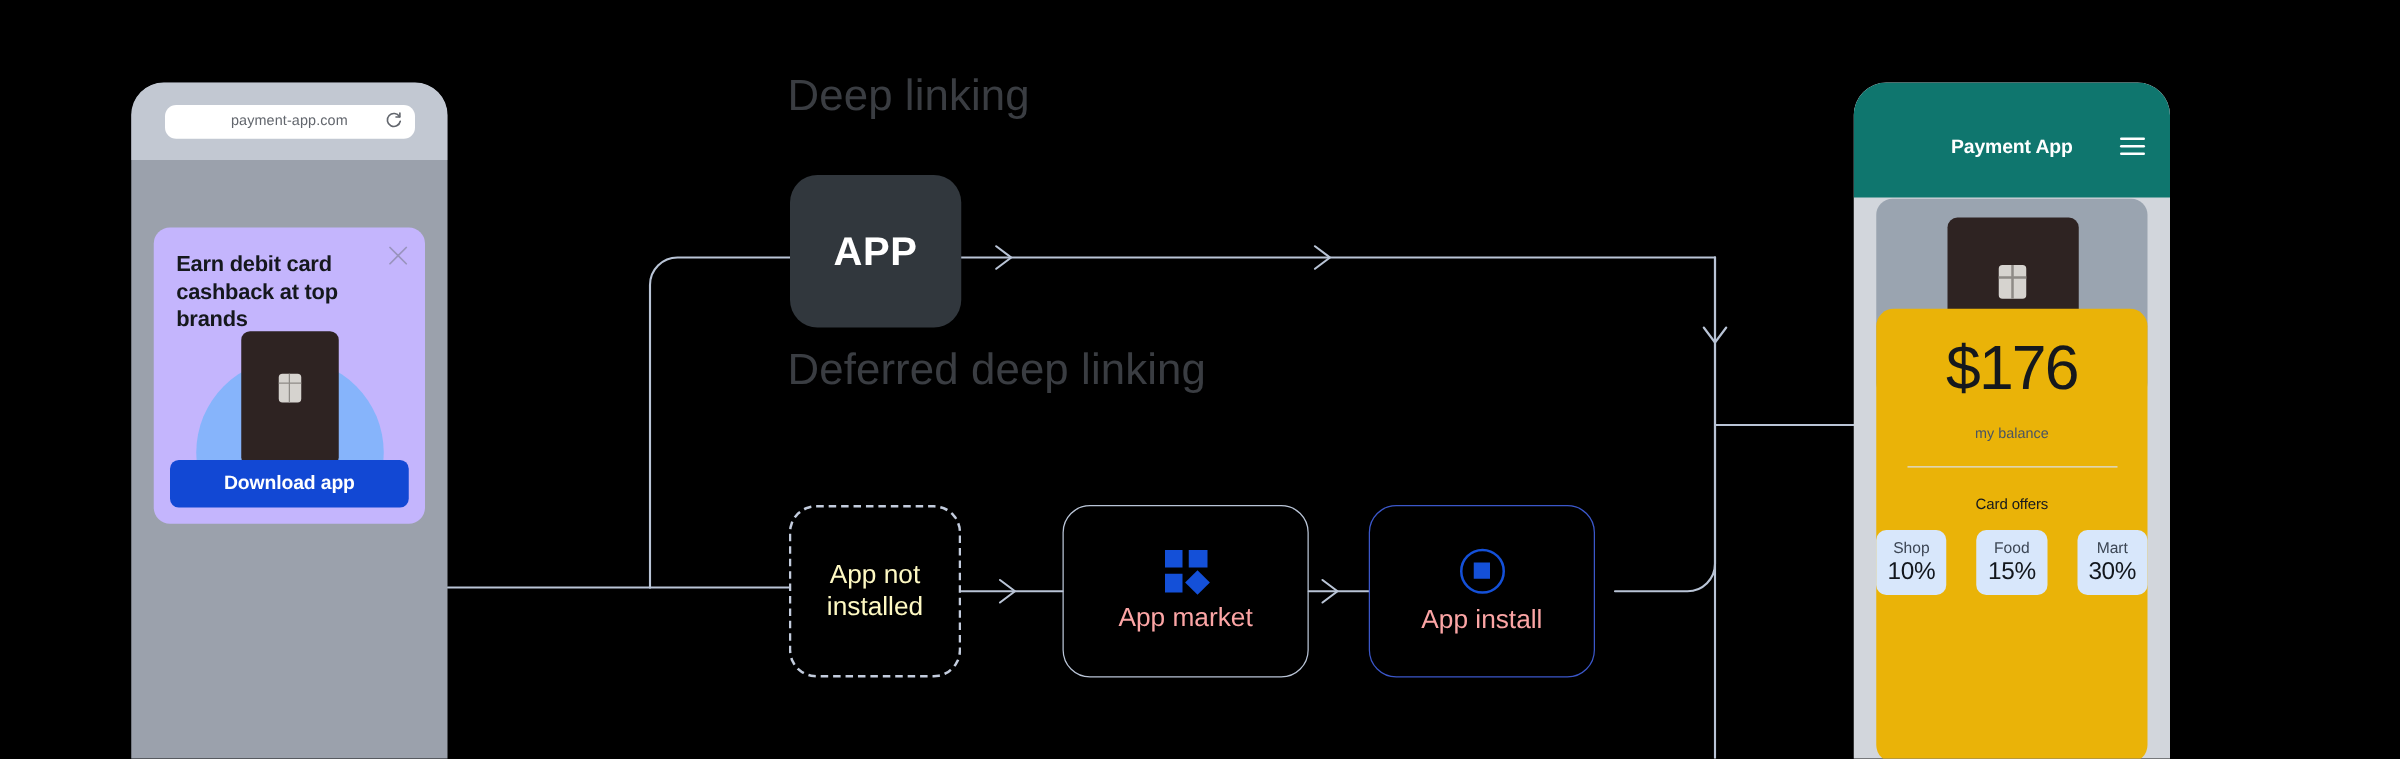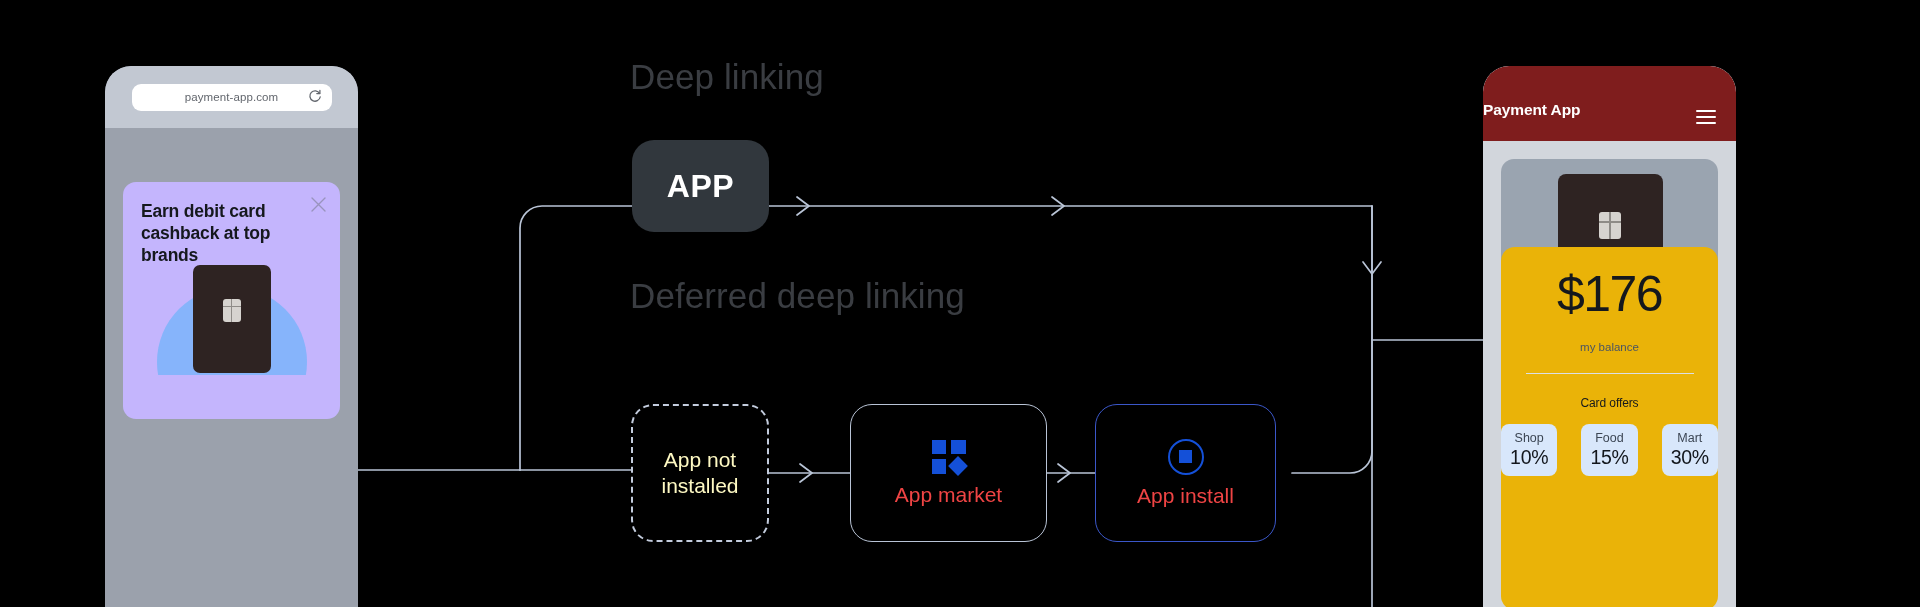--- a/index.html
+++ b/index.html
@@ -22,21 +22,21 @@
     font-weight: 400;
     letter-spacing: 0.1px;
     white-space: nowrap;
   }
   #label-deep      { left: 630px; top: 57px; }
   #label-deferred  { left: 630px; top: 276px; }
 
   
   #app-box {
     position: absolute; left: 632px; top: 140px;
-    width: 137px; height: 92px;
+    width: 137px; height: 122px;
     background: #31373d;
     border-radius: 22px;
     display: flex; align-items: center; justify-content: center;
   }
   #app-box .app-text {
     color: #ffffff; font-size: 32px; font-weight: 700; letter-spacing: 0.5px;
   }
 
   
   .flow-box {
@@ -60,21 +60,21 @@
     left: 850px; width: 197px;
     border: 1.6px solid #b9c4d6;
     background: transparent;
   }
   #box-install {
     left: 1095px; width: 181px;
     border: 1.6px solid #3b57c9;
     background: transparent;
   }
   #box-market .flow-label, #box-install .flow-label {
-    color: #ef4444; font-size: 21px; font-weight: 400; text-align: center;
+    color: #fca5a5; font-size: 21px; font-weight: 400; text-align: center;
   }
 
   
   .market-icon { position: relative; width: 34px; height: 34px; }
   .market-icon i {
     position: absolute; display: block; background: #1450d8;
   }
   .market-icon .sq-tl { left: 0;    top: 0;    width: 14px; height: 14px; }
   .market-icon .sq-tr { left: 19px; top: 0;    width: 15px; height: 14px; }
   .market-icon .sq-bl { left: 0;    top: 19px; width: 14px; height: 15px; }
@@ -162,24 +162,24 @@
 
   
   #phone-right {
     position: absolute; left: 1483px; top: 66px;
     width: 253px; height: 541px;
     background: #d2d6dc;
     border-radius: 26px 26px 0 0;
     overflow: hidden;
   }
   #phone-right .app-header {
-    height: 75px; width: 100%;
-    background: #7f1d1d;
+    height: 92px; width: 100%;
+    background: #0f766e;
     border-radius: 26px 26px 0 0;
-    display: flex; align-items: center; justify-content: flex-start;
+    display: flex; align-items: center; justify-content: center;
     position: relative;
   }
   #app-title {
     color: #ffffff; font-size: 15.5px; font-weight: 700;
     letter-spacing: -0.1px; margin-top: 12px;
   }
   #hamburger {
     position: absolute; right: 20px; top: 44px;
     width: 20px; height: 14px;
   }
@@ -320,20 +320,21 @@
         <path d="M2 2 L15 15 M15 2 L2 15" stroke="#6b7079" stroke-width="1.4" stroke-linecap="round" fill="none"></path>
       </svg>
 
       <div id="promo-art">
         <div id="art-circle"></div>
         <div id="art-card">
             <span class="chip"></span>
           </div>
       </div>
 
+      <div id="download-btn">Download app</div>
     </div>
   </div>
 
   <div id="phone-right">
 
     <div class="app-header">
       <span id="app-title">Payment App</span>
       <span id="hamburger">
         <span></span>
           <span></span>

